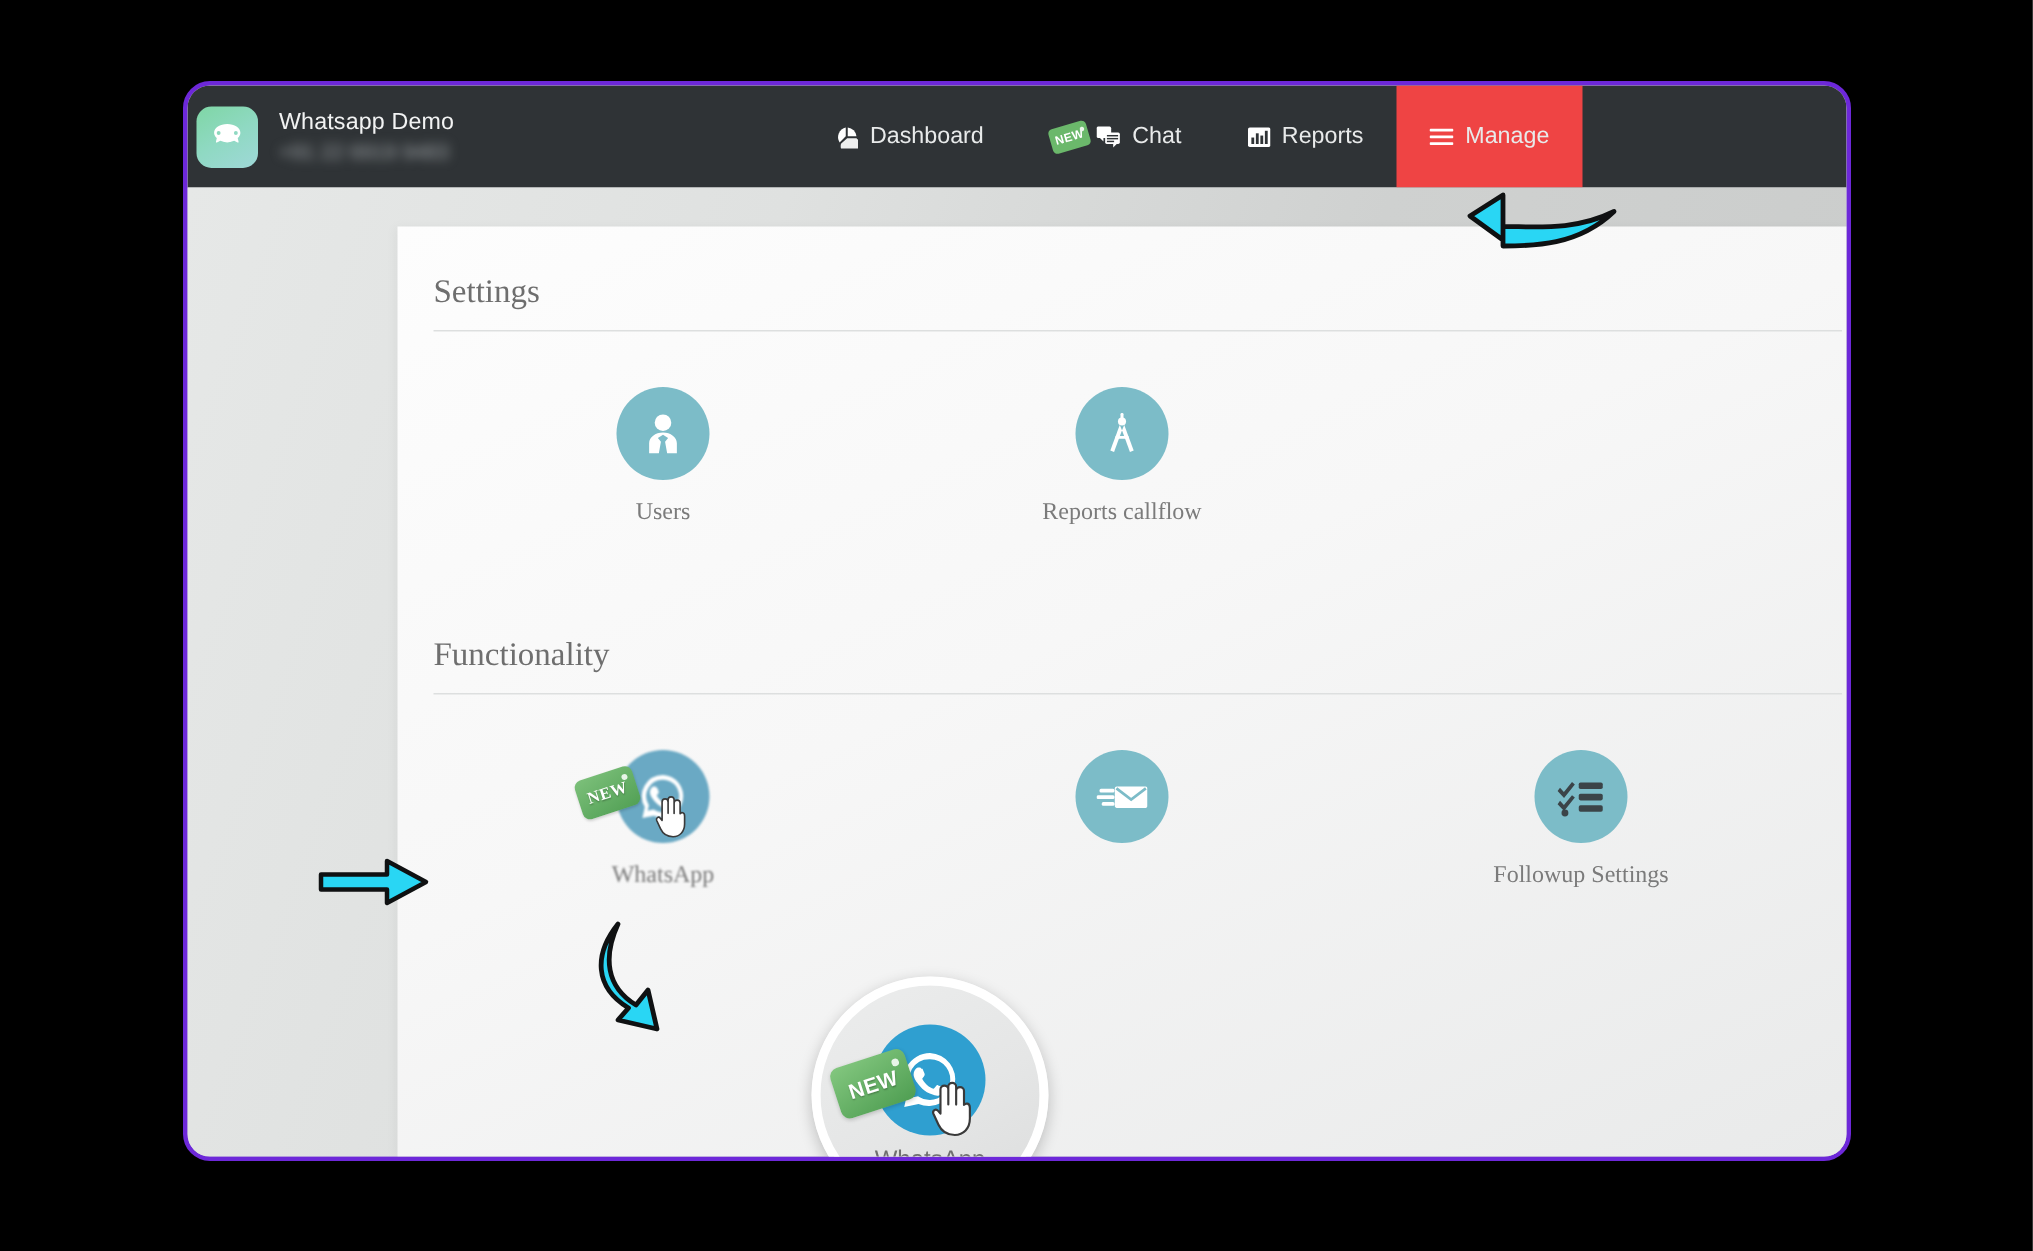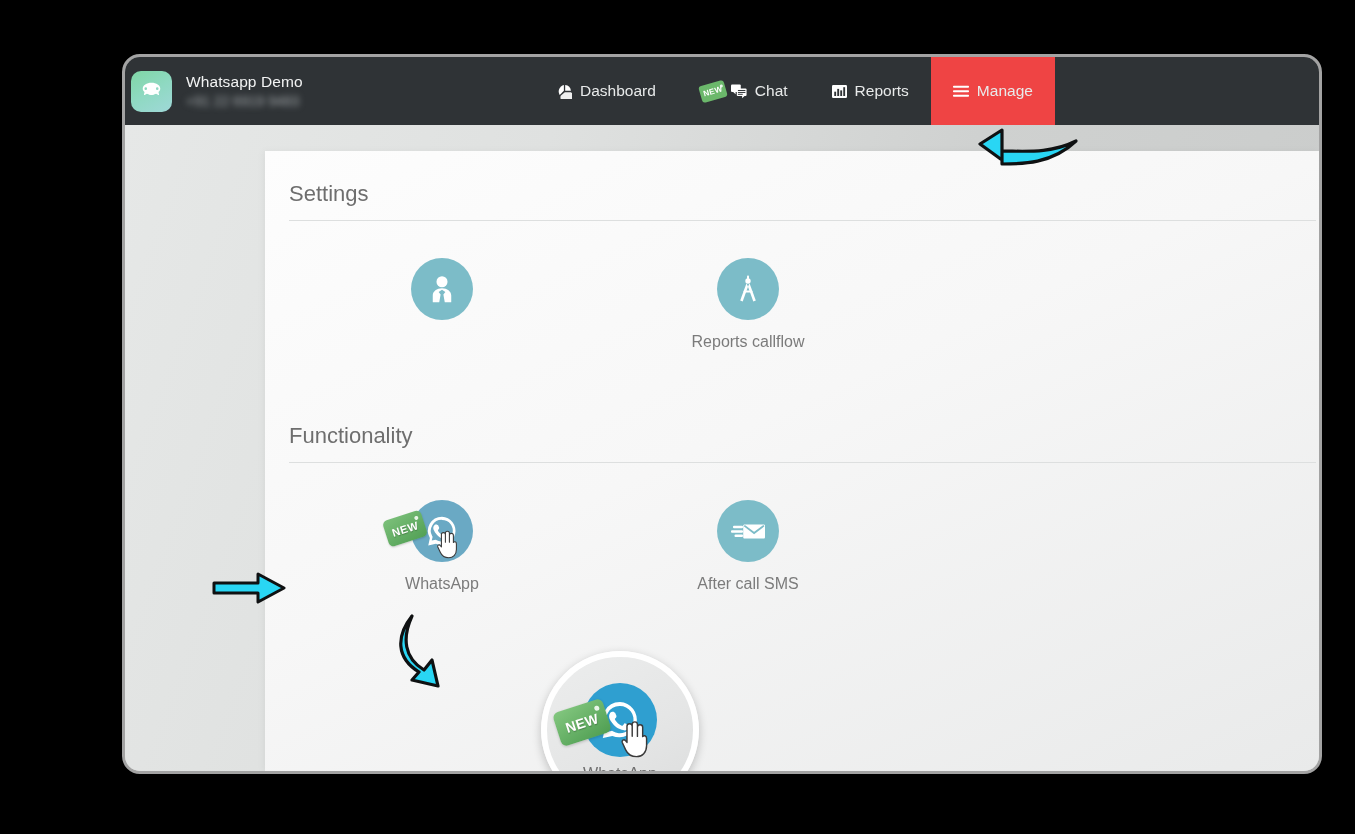--- a/index.html
+++ b/index.html
@@ -10,23 +10,23 @@
     background: #000000;
     font-family: "Liberation Sans", sans-serif;
     overflow: hidden;
   }
 
   
   #app-frame {
     position: absolute;
     left: 122px;
     top: 54px;
-    width: 1200px;
+    width: 1112px;
     height: 720px;
-    border: 3px solid #a3a3a3;
+    border: 3px solid #6d28d9;
     border-radius: 18px;
     overflow: hidden;
     background: #d9dbda;
   }
 
   
   #topbar {
     position: absolute;
     left: 0; top: 0;
     width: 100%;
@@ -120,20 +120,21 @@
     background: linear-gradient(110deg,#e6e8e7 0%,#dfe1e0 30%,#cfd1d0 60%,#c9cbca 100%);
   }
 
   #content-panel {
     position: absolute;
     left: 140px; top: 26px;
     right: 0; bottom: 0;
     background: #fbfbfb;
     background: linear-gradient(155deg,#fdfdfd 0%,#f7f7f7 45%,#e9eaea 100%);
     box-shadow: -2px 0 7px rgba(0,0,0,.045);
+    font-family: Liberation Serif, serif;
   }
 
   .section-head {
     font-size: 22px;
     color: #6e6e6e;
     font-weight: normal;
     padding: 0 0 13px 24px;
   }
   .section-rule {
     height: 1px;
@@ -365,20 +366,21 @@
 
         <div class="tile-row">
 
           <div class="tile">
             <div class="tile-circle">
               <svg width="34" height="34" viewBox="0 0 32 32" fill="#ffffff">
                 <circle cx="16" cy="9.2" r="5.2"></circle>
                 <path d="M16 15.4c-4.8 0-8.7 3-8.7 6.7v6.3h6.1l1.3-7.2-1.9-2.4 3.2-2 3.2 2-1.9 2.4 1.3 7.2h6.1v-6.3c0-3.7-3.9-6.7-8.7-6.7z"></path>
               </svg>
             </div>
+            <div class="tile-label">Users</div>
           </div>
 
 
           <div class="tile">
             <div class="tile-circle">
               <svg width="32" height="32" viewBox="0 0 32 32" fill="#ffffff">
                 <rect x="15" y="2.4" width="2" height="4" rx=".8"></rect>
                 <circle cx="16" cy="8" r="2.7"></circle>
                 <path d="M14.5 10.3 8.2 27.4l2.5 1 5.3-14.6z"></path>
                 <path d="M17.5 10.3l6.3 17.1-2.5 1-5.3-14.6z"></path>
@@ -419,23 +421,35 @@
           <div class="tile">
             <div class="tile-circle">
               <svg width="34" height="30" viewBox="0 0 34 30" fill="#ffffff">
                 <rect x="2" y="9.8" width="10" height="2.5" rx="1"></rect>
                 <rect x="0" y="14.2" width="12" height="2.5" rx="1"></rect>
                 <rect x="3.5" y="18.6" width="8.5" height="2.5" rx="1"></rect>
                 <path d="M13.5 8.4h19.2c.7 0 1.3.6 1.3 1.3v11.6c0 .7-.6 1.3-1.3 1.3H13.5c-.7 0-1.3-.6-1.3-1.3V9.7c0-.7.6-1.3 1.3-1.3z"></path>
                 <path d="M13.3 9.6 23.1 17l9.8-7.4" fill="none" stroke="#7cbcc8" stroke-width="1.8"></path>
               </svg>
             </div>
-            <div class="tile-label">After call SMS</div>
           </div>
 
+          <div class="tile">
+            <div class="tile-circle">
+              <svg width="32" height="30" viewBox="0 0 32 30" fill="#3b4448">
+                <path d="M2 9.2 4.6 12 10 5.4l1.9 1.6-7.2 9L.4 11.4z"></path>
+                <path d="M2 17.9 4.6 20.7 10 14.1l1.9 1.6-7.2 9L.4 20.1z"></path>
+                <circle cx="5.3" cy="26" r="2.3"></circle>
+                <rect x="14.5" y="5.6" width="16" height="4.4" rx="1.2"></rect>
+                <rect x="14.5" y="13.2" width="16" height="4.4" rx="1.2"></rect>
+                <rect x="14.5" y="20.8" width="16" height="4.4" rx="1.2"></rect>
+              </svg>
+            </div>
+            <div class="tile-label">Followup Settings</div>
+          </div>
 
         </div>
       </section>
 
     </div>
   </div>
 
   <div id="magnifier">
     <div id="mag-inner">
       <div id="mag-circle">

